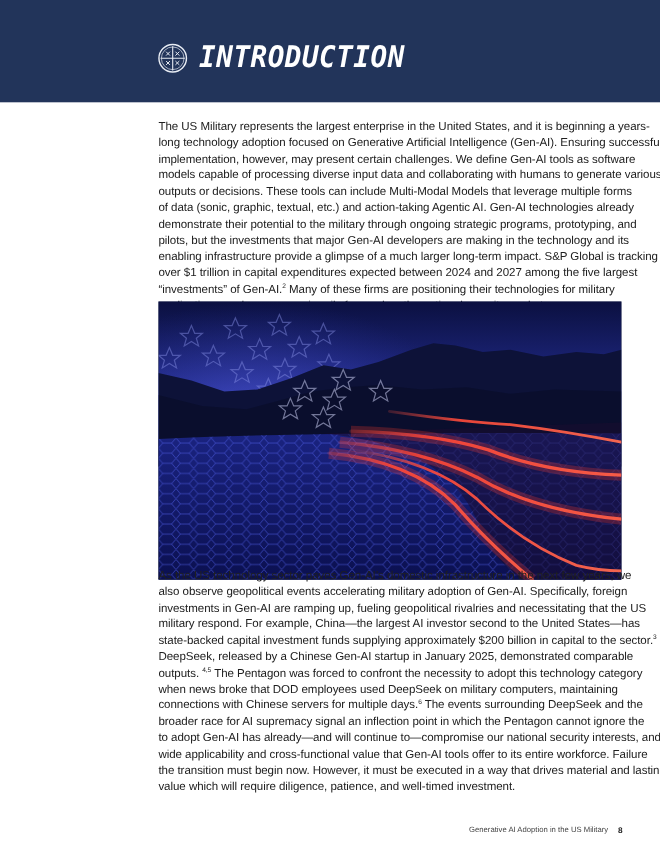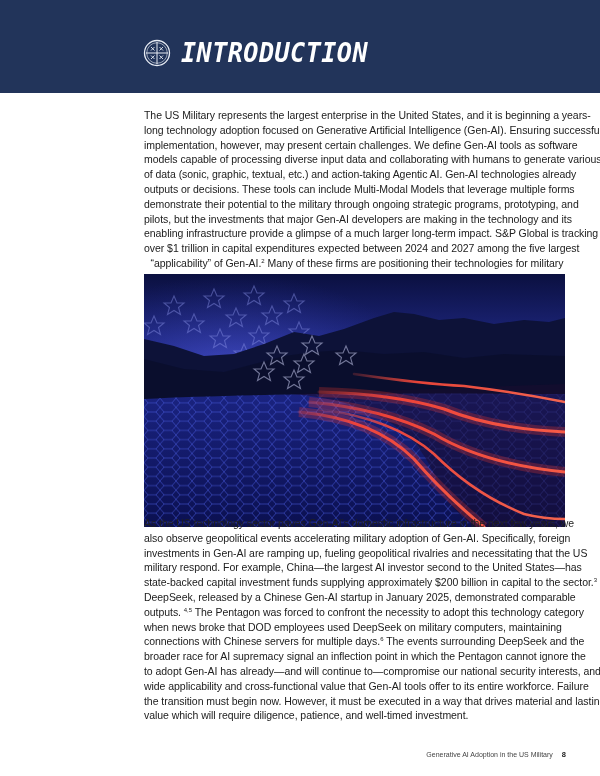--- a/index.html
+++ b/index.html
@@ -25,21 +25,21 @@
     line-height: 30px;
     transform: scaleX(0.93); transform-origin: left center;
   }
   .para {
     position: absolute; left: 144px; width: 426px;
     font-size: 10.5px; line-height: 14.8px; margin: 0;
     color: #202020;
     letter-spacing: -0.05px;
   }
   .para sup { font-size: 6px; line-height: 0; vertical-align: 4px; }
-  #para1 { top: 108px; text-align: center; }
+  #para1 { top: 108px; }
   #para2 { top: 516px; }
   .line { display: block; white-space: nowrap; }
   .hero {
     position: absolute; left: 144px; top: 274px; width: 421px; height: 253px;
     overflow: hidden; background: #0d1440;
   }
   .hero svg { display: block; }
   .footer {
     position: absolute; top: 750px; right: 34px;
     font-size: 7px; color: #444; display: flex; align-items: center;
@@ -62,27 +62,27 @@
     </span>
     <span class="title-text">INTRODUCTION</span>
   </div>
 </div>
 
 <p class="para" id="para1">
   <span class="line">The US Military represents the largest enterprise in the United States, and it is beginning a years-</span>
   <span class="line">long technology adoption focused on Generative Artificial Intelligence (Gen-AI). Ensuring successful</span>
   <span class="line">implementation, however, may present certain challenges. We define Gen-AI tools as software</span>
   <span class="line">models capable of processing diverse input data and collaborating with humans to generate various</span>
+  <span class="line">outputs or decisions. These tools can include Multi-Modal Models that leverage multiple forms</span>
   <span class="line">of data (sonic, graphic, textual, etc.) and action-taking Agentic AI. Gen-AI technologies already</span>
-  <span class="line">outputs or decisions. These tools can include Multi-Modal Models that leverage multiple forms</span>
   <span class="line">demonstrate their potential to the military through ongoing strategic programs, prototyping, and</span>
   <span class="line">pilots, but the investments that major Gen-AI developers are making in the technology and its</span>
   <span class="line">enabling infrastructure provide a glimpse of a much larger long-term impact. S&amp;P Global is tracking</span>
   <span class="line">over $1 trillion in capital expenditures expected between 2024 and 2027 among the five largest</span>
-  <span class="line"><span>“applicability” of Gen-AI.</span><sup>2</sup><span> Many of these firms are positioning their technologies for military</span></span>
+  <span class="line"><span>“investments” of Gen-AI.</span><sup>2</sup><span> Many of these firms are positioning their technologies for military</span></span>
   <span class="line">applications, and some are primarily focused on the national security market.</span>
 </p>
 
 <div class="hero">
   <svg width="421" height="253" viewBox="0 0 421 253">
     <defs>
       <linearGradient id="sky" x1="0" y1="0" x2="0" y2="1">
         <stop offset="0" stop-color="#0b1040"></stop>
         <stop offset="0.45" stop-color="#2a35a8"></stop>
         <stop offset="0.7" stop-color="#141a5a"></stop>

